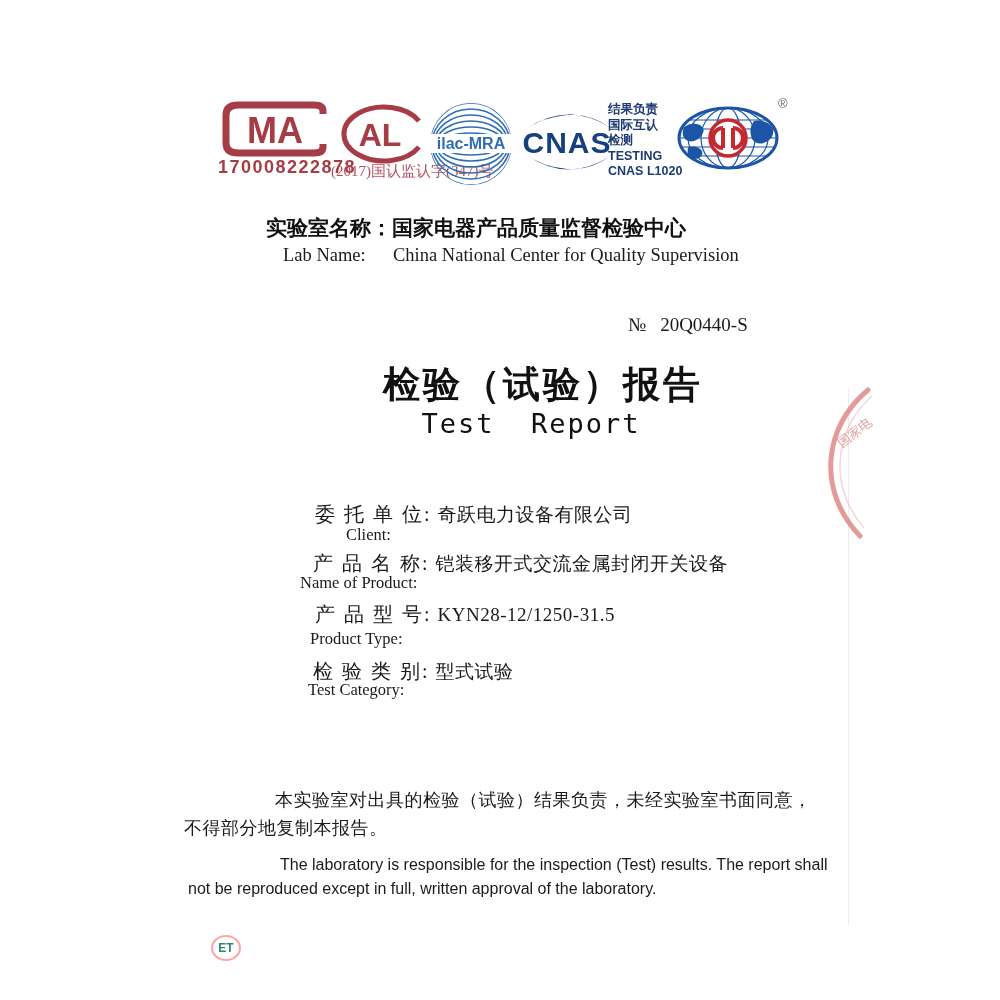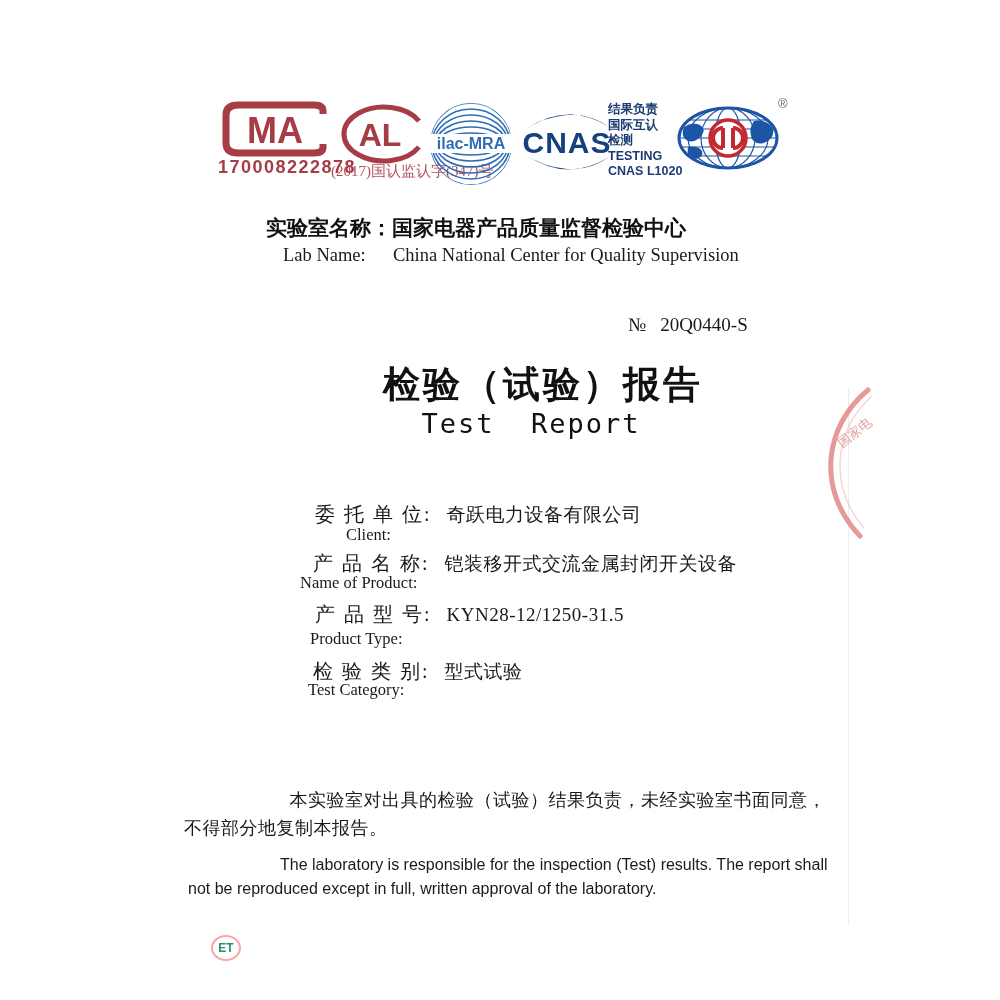--- a/index.html
+++ b/index.html
@@ -31,27 +31,27 @@
   .title-zh{position:absolute;left:343px;top:360px;width:400px;text-align:center;
             font-family:"Liberation Sans",sans-serif;font-weight:bold;font-size:37px;
             letter-spacing:3px;color:#111;}
   .title-en{position:absolute;left:331px;top:408px;width:400px;text-align:center;
             font-family:"DejaVu Sans Mono",monospace;font-size:27px;letter-spacing:2px;
             white-space:pre;color:#111;}
 
   
   .f-zh{position:absolute;font-size:20px;color:#1a1a1a;white-space:nowrap;}
   .f-zh .lbl{letter-spacing:2px;}
-  .f-zh .val{margin-left:15px;font-size:19px;letter-spacing:0.5px;}
+  .f-zh .val{margin-left:6px;font-size:19px;letter-spacing:0.5px;}
   .f-en{position:absolute;font-size:16.5px;color:#1a1a1a;}
 
   
   .disc-zh{position:absolute;left:238px;top:786px;width:588px;font-size:18px;
            line-height:28px;color:#1a1a1a;letter-spacing:0.5px;}
-  .disc-zh .indent{padding-left:37px;display:block;text-align:right;}
+  .disc-zh .indent{padding-left:37px;display:block;}
   .disc-zh .l2{display:block;margin-left:-54px;}
   .disc-en{position:absolute;left:188px;top:853px;width:660px;
            font-family:"Liberation Sans",sans-serif;font-size:16px;line-height:24px;color:#1a1a1a;}
   .disc-en .indent{padding-left:92px;display:block;}
   .disc-en .l2{display:block;}
 
   
   .fold-line{position:absolute;left:848px;top:388px;width:1px;height:537px;background:#ececec;}
   .stamp{position:absolute;left:808px;top:386px;width:84px;height:156px;opacity:0.9;}
   .et-mark{position:absolute;left:211px;top:935px;width:30px;height:26px;

